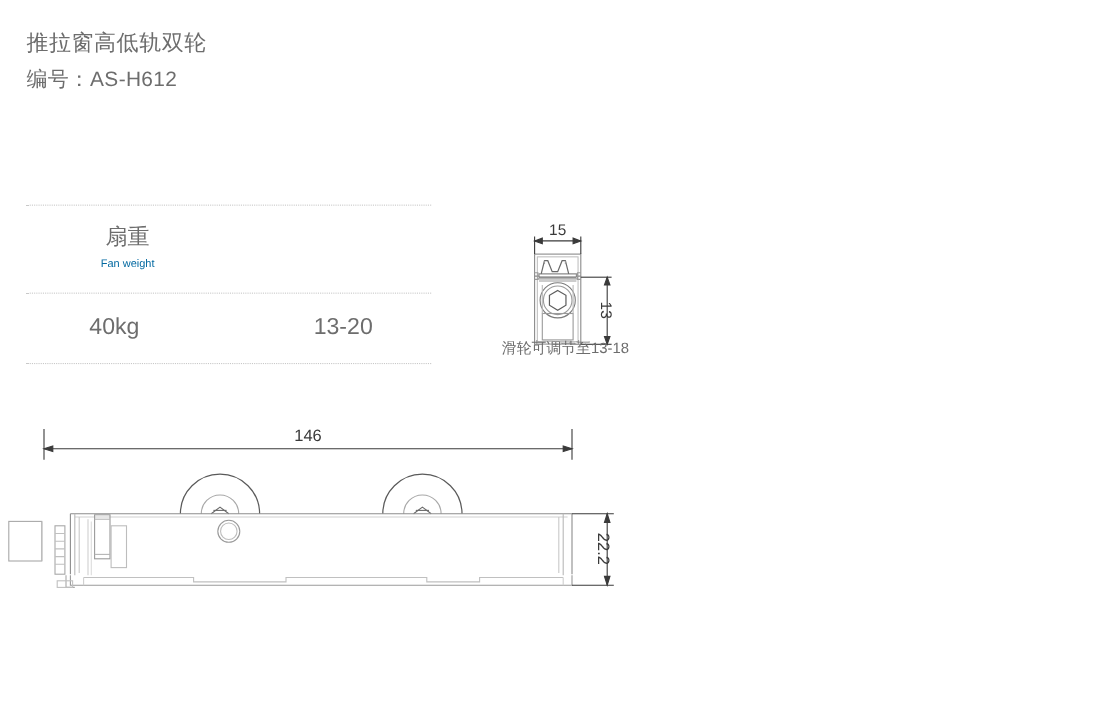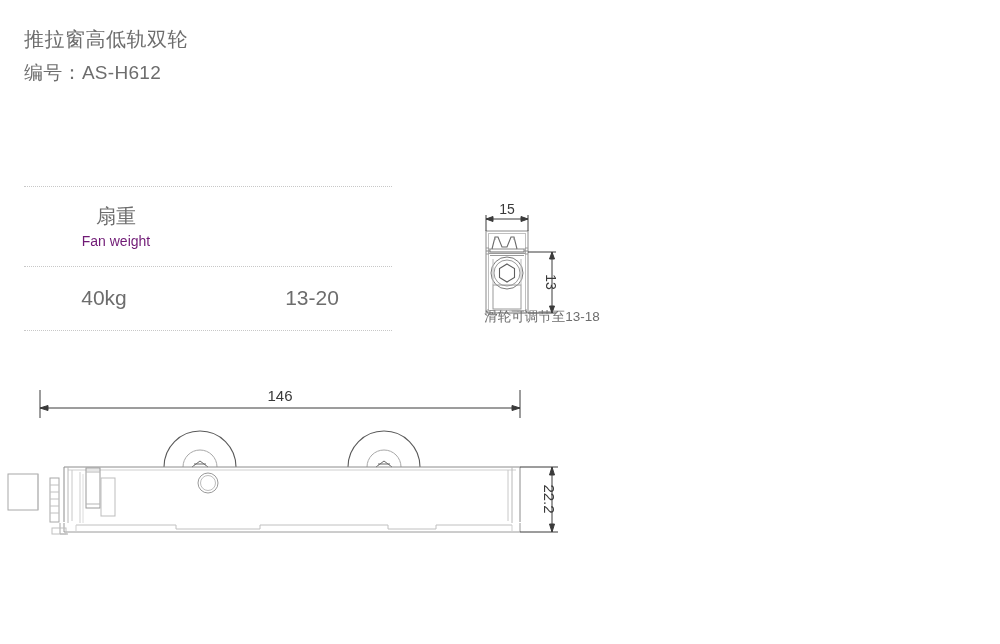--- a/index.html
+++ b/index.html
@@ -64,23 +64,23 @@
   }
   #spec-head-row { padding: 16px 0 14px 0; }
   .spec-head-cn {
     font-size: 20px;
     line-height: 27px;
     color: #6d6d6d;
     font-weight: 300;
     white-space: nowrap;
   }
   .spec-head-en {
-    font-size: 14px;
+    font-size: 10px;
     line-height: 22px;
-    color: #701a75;
+    color: #0369a1;
     font-weight: 300;
     white-space: nowrap;
   }
   #spec-value-row { padding: 17px 0 19px 0; gap: 48px; }
   .spec-value {
     font-size: 21px;
     line-height: 27px;
     color: #6d6d6d;
     font-weight: 300;
     white-space: nowrap;
@@ -90,21 +90,21 @@
   #section-drawing {
     position: absolute;
     left: 440px;
     top: 178px;
     width: 180px;
     height: 160px;
     margin-top: 19px;
   }
   #section-caption {
     position: absolute;
-    left: 452px;
+    left: 424px;
     top: 308px;
     width: 180px;
     text-align: center;
     font-size: 13.5px;
     line-height: 18px;
     color: #6d6d6d;
     font-weight: 400;
     white-space: nowrap;
   }
   #main-drawing {

